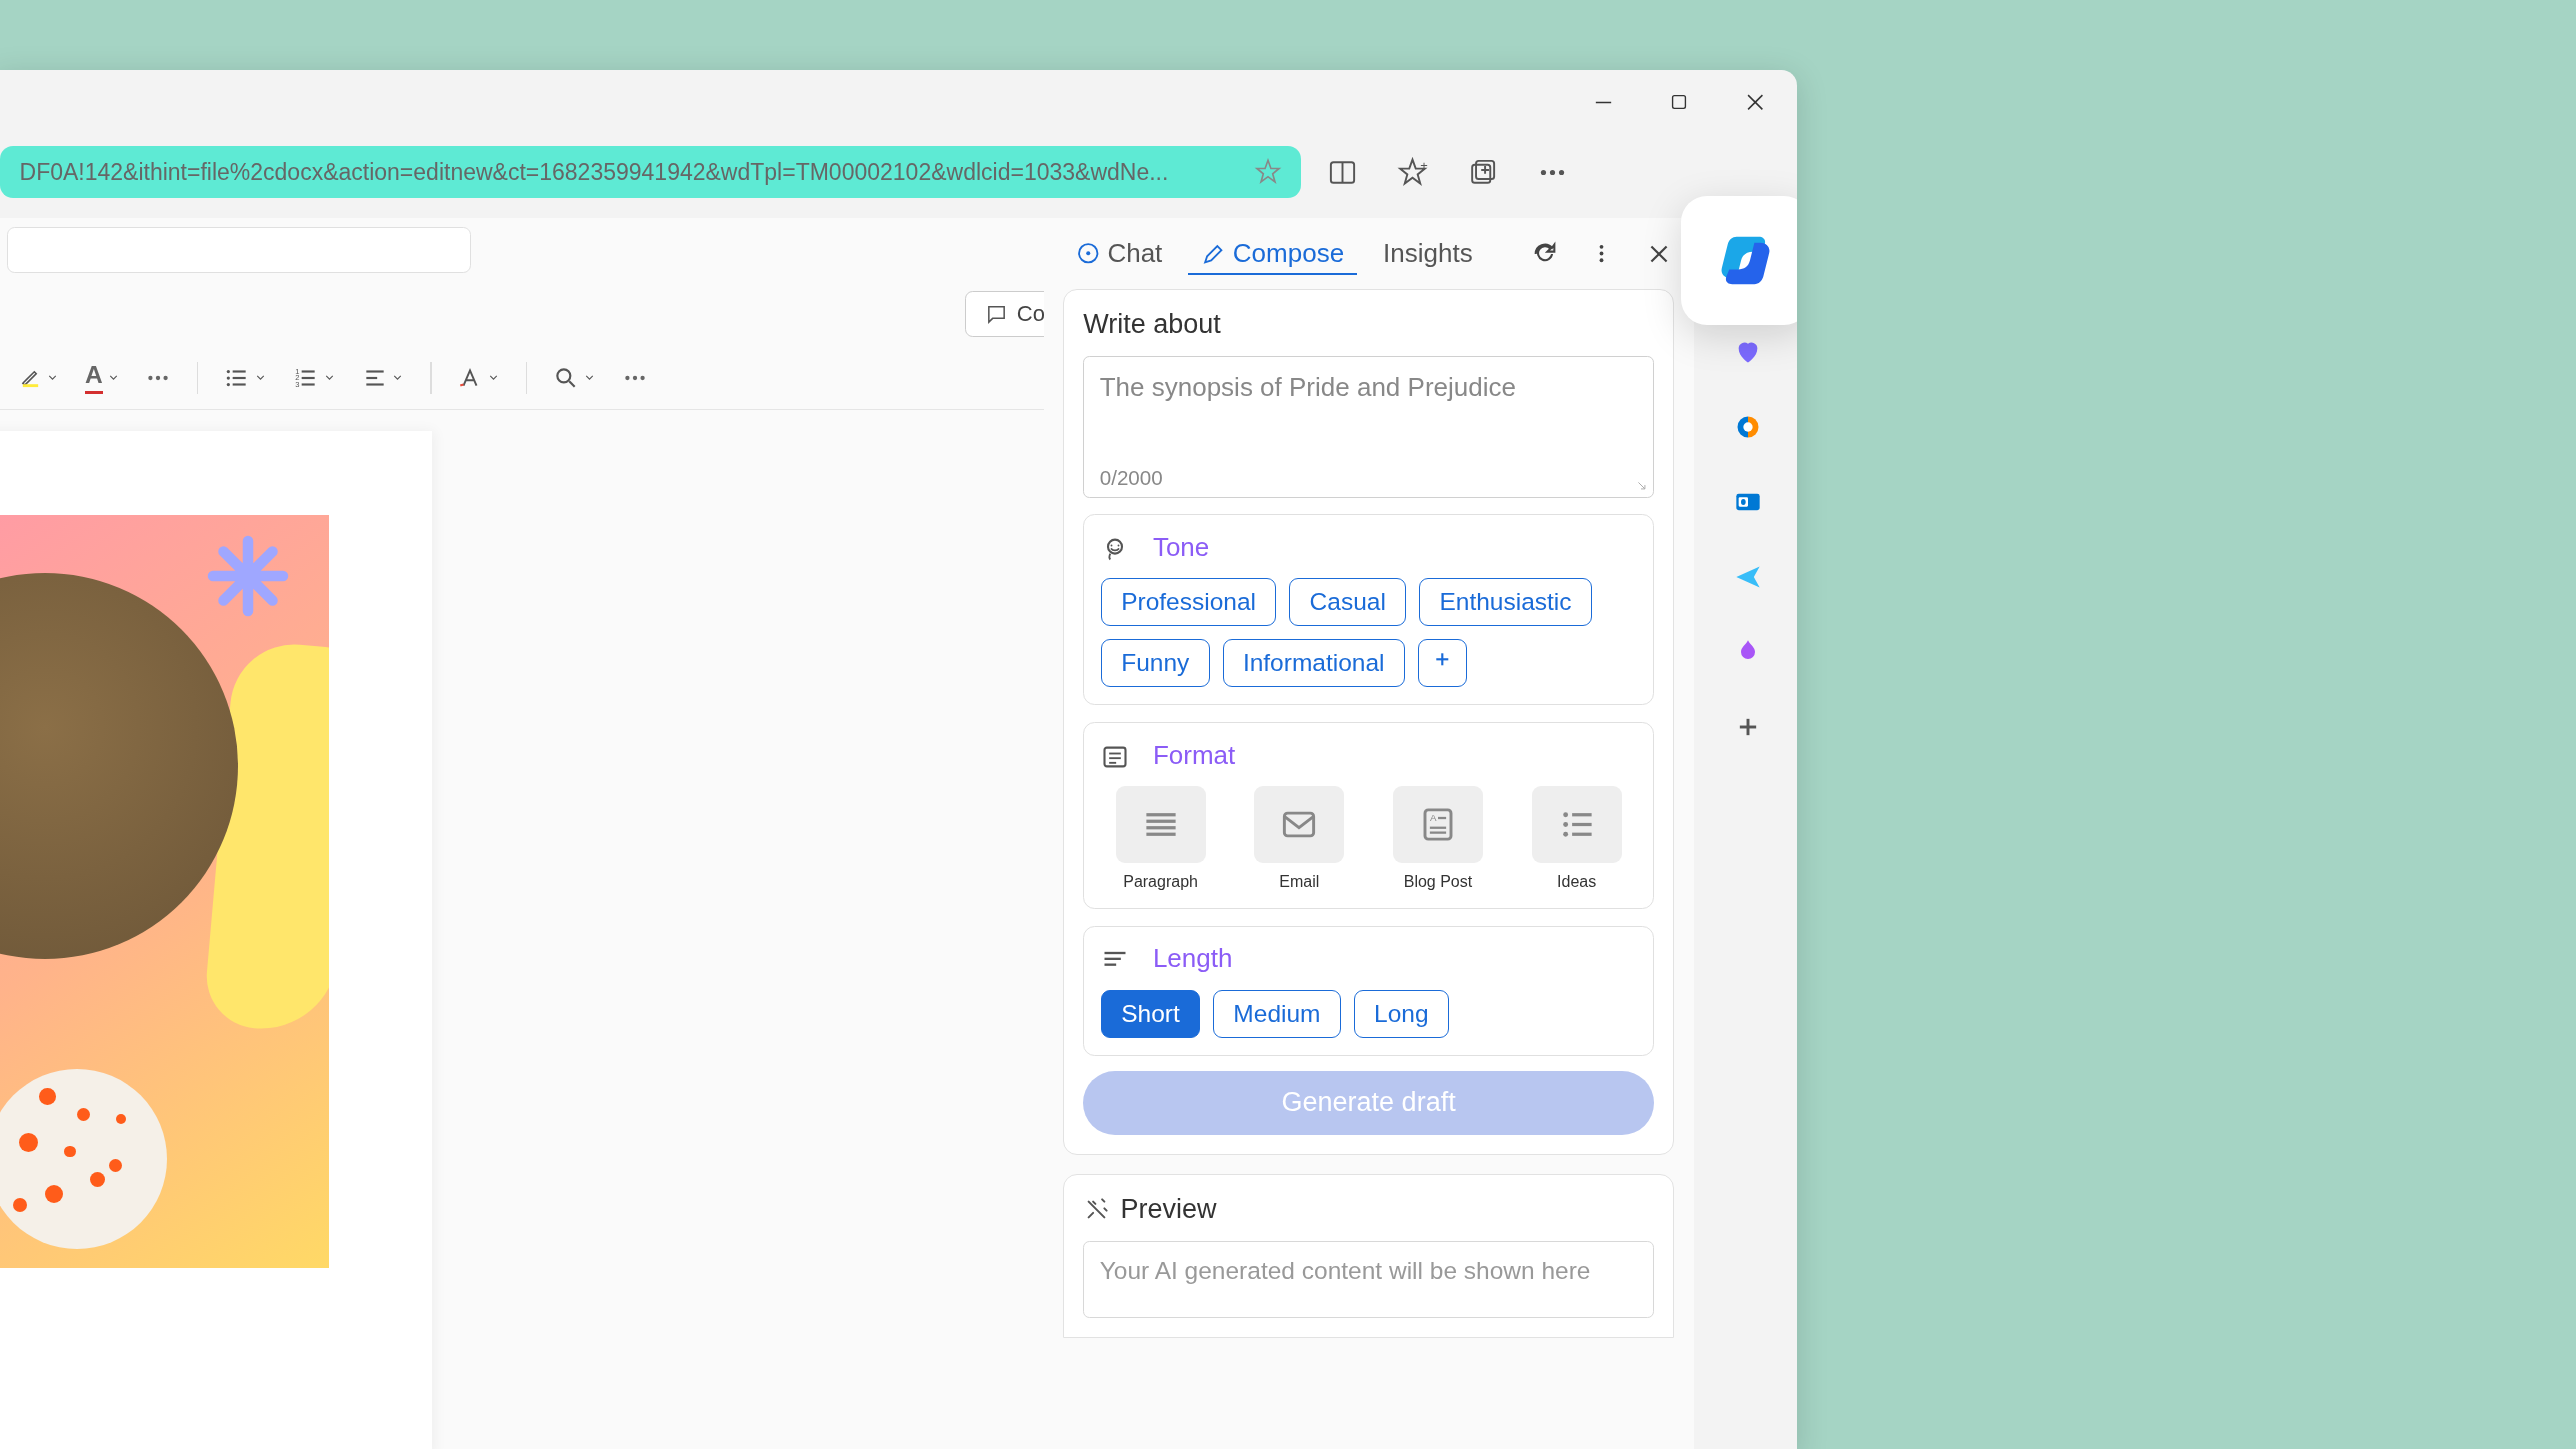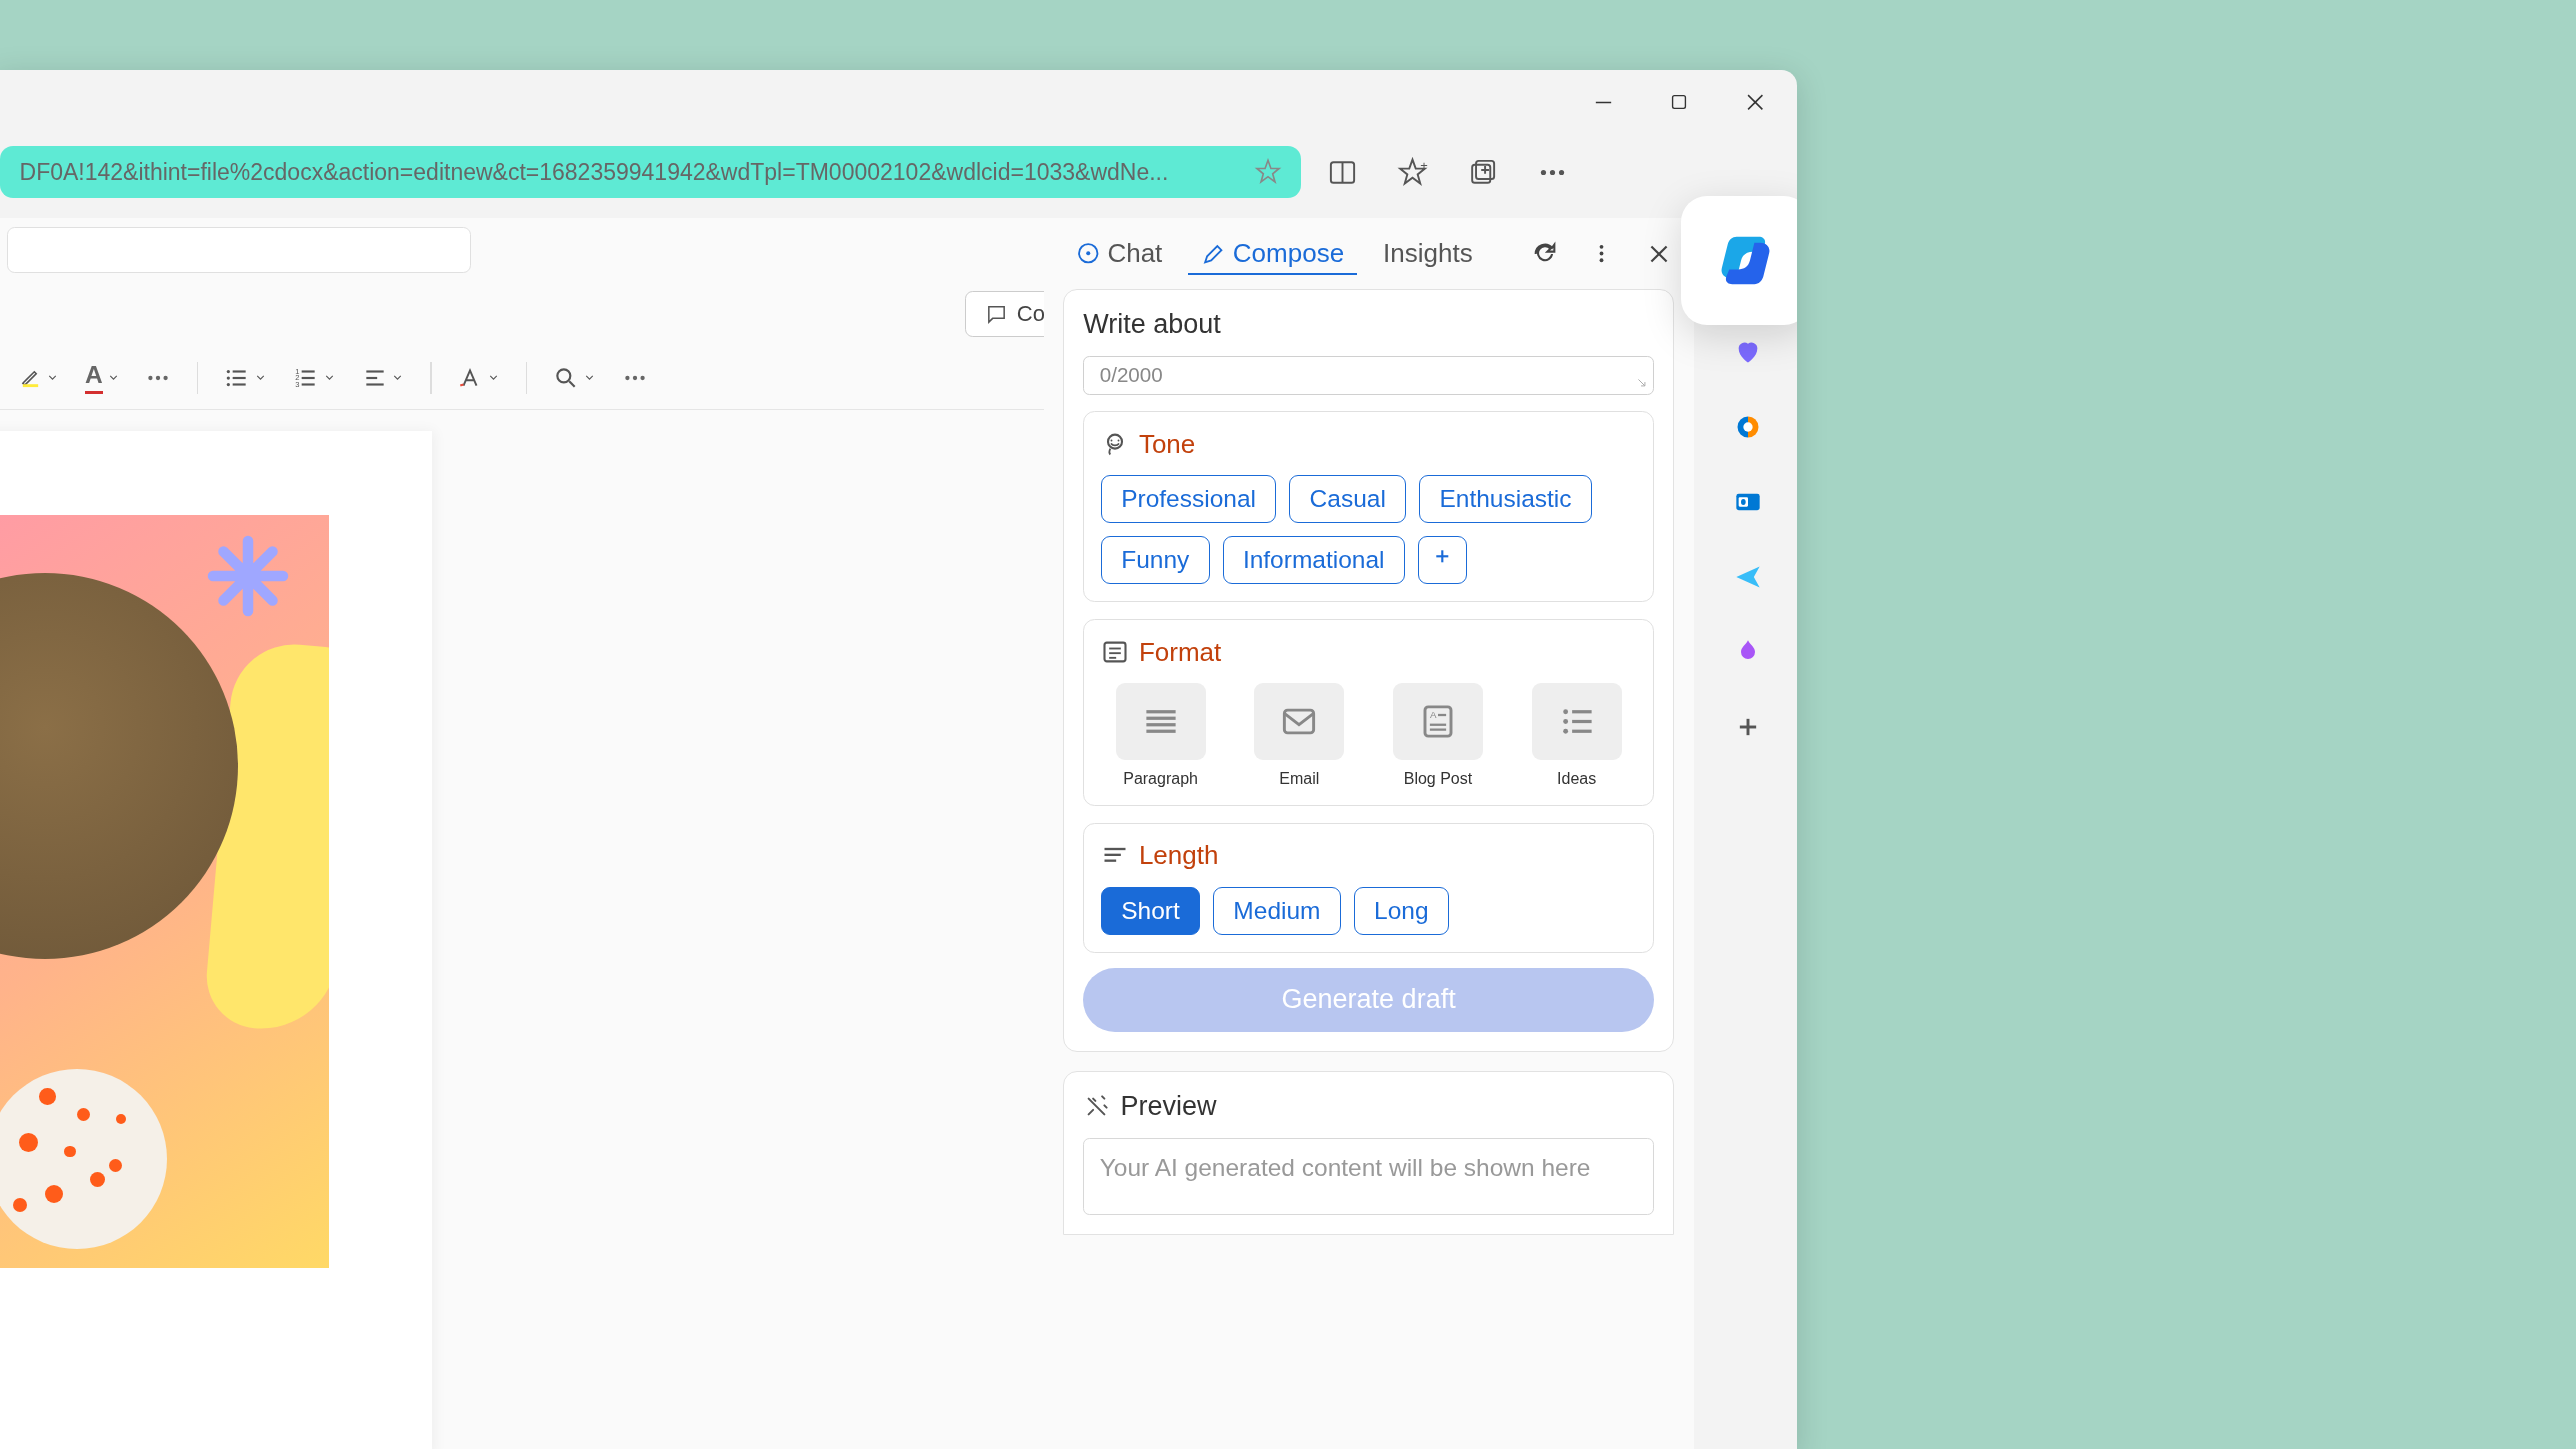--- a/index.html
+++ b/index.html
@@ -305,24 +305,24 @@
       padding: 6.4px 15.5px 0;
     }
     .cp-group {
       border: 1.3px solid #e0e0e0;
       border-radius: 11.6px;
       padding: 16.7px;
       margin-top: 16.7px;
     }
     .cp-group-title {
       display: flex;
-      align-items: center;
-      gap: 10px;
+      align-items: flex-end;
+      gap: 24px;
       font-size: 26px;
-      color: #c2410c;
+      color: #8b5cf6;
       margin-bottom: 15.5px;
     }
     .chip-row {
       display: flex;
       flex-wrap: wrap;
       gap: 13px;
     }
     .chip {
       padding: 9px 19.3px;
       border: 1.9px solid #1a6bd8;
@@ -711,20 +711,21 @@
               <line x1="19" y1="5" x2="5" y2="19" stroke="#444" stroke-width="2"></line>
             </svg>
         </div>
       </div>
     </div>
 
     <div class="cp-body">
       <div class="cp-card">
         <div class="cp-section-title">Write about</div>
         <div style="border:1.3px solid #d0d0d0; border-radius:6.4px; position:relative">
+          <div class="cp-textarea" style="border:none">The synopsis of Pride and Prejudice</div>
           <div class="char-counter" style="padding-bottom:6.4px">0/2000</div>
           <svg style="position:absolute;bottom:5.2px;right:5.2px" width="15.5" height="15.5" viewBox="0 0 24 24">
               <path d="M20 20L14 20M20 20L20 14M20 20L10 10" stroke="#aaa" stroke-width="1.5"></path>
             </svg>
         </div>
         
         <div class="cp-group">
           <div class="cp-group-title">
             <span>
               <svg width="28" height="28" viewBox="0 0 24 24">

